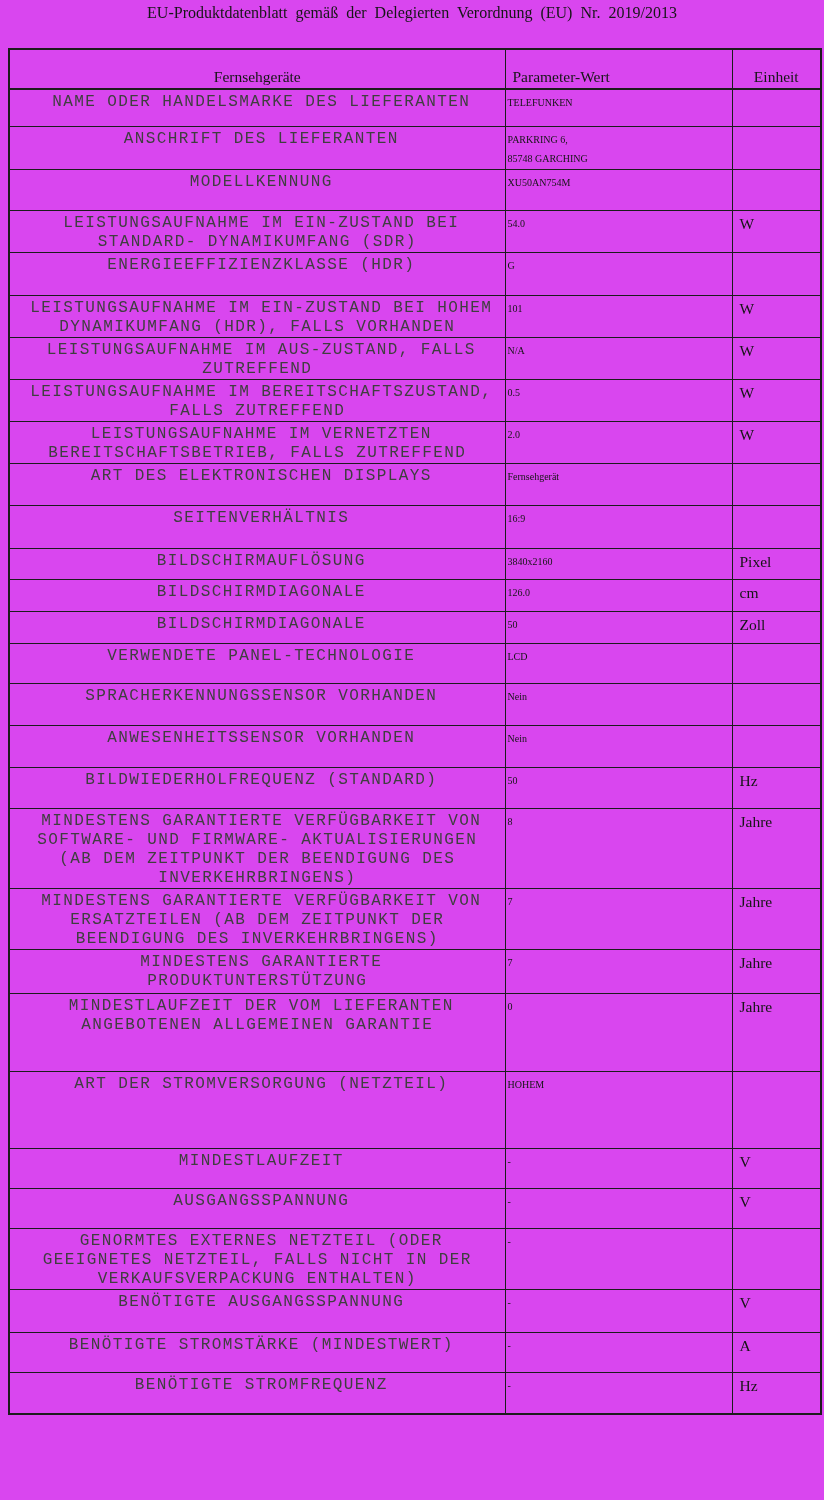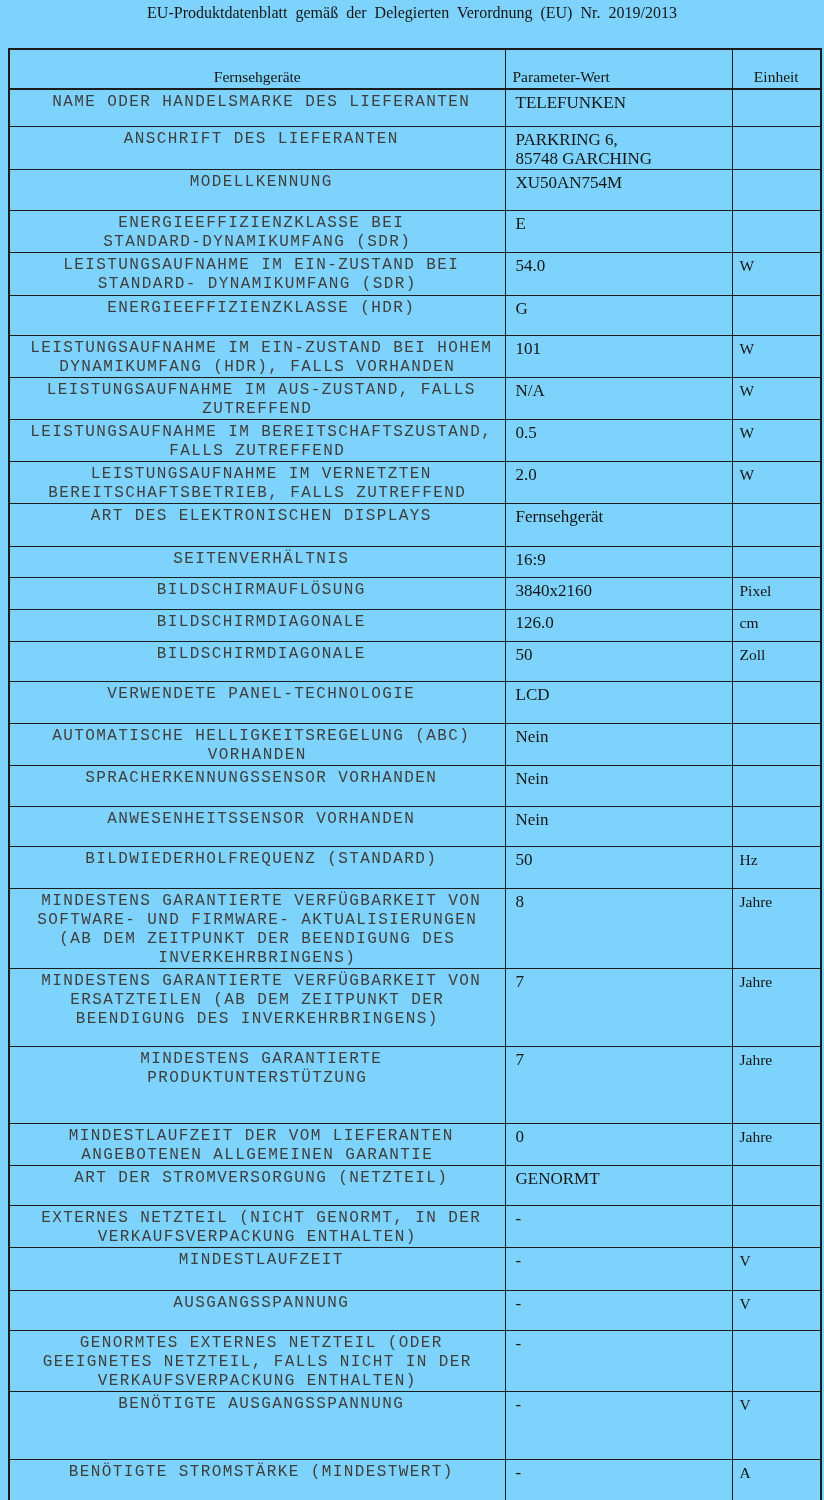--- a/index.html
+++ b/index.html
@@ -4,21 +4,21 @@
 <style>
   html, body {
     margin: 0;
     padding: 0;
     background: #ffffff;
   }
   .page {
     position: relative;
     width: 824px;
     height: 1500px;
-    background: #7dd3fc;
+    background: #d946ef;
     overflow: hidden;
     font-family: "Liberation Serif", serif;
   }
   .doc-title {
     position: absolute;
     top: 4px;
     left: 0;
     width: 100%;
     text-align: center;
     font-size: 16px;
@@ -59,24 +59,24 @@
     font-size: 16px;
     letter-spacing: 1.4px;
     line-height: 19px;
     color: #3f3f3f;
     padding: 3px 0 0 0;
     text-indent: 8px;
     white-space: pre-wrap;
     text-align: center;
   }
   td.value {
-    font-size: 17px;
+    font-size: 10px;
     line-height: 19.5px;
     color: #151515;
-    padding: 3px 3px 0 10px;
+    padding: 3px 3px 0 2px;
     white-space: pre-wrap;
   }
   td.unit {
     font-size: 15.5px;
     line-height: 19px;
     color: #151515;
     padding: 3px 0 0 7px;
   }
   tbody tr { height: 40px; }
   tbody tr:nth-child(1)  { height: 37px; }
@@ -125,26 +125,20 @@
 85748 GARCHING</td>
     <td class="unit"></td>
   </tr>
 
   <tr>
     <td class="label">MODELLKENNUNG</td>
     <td class="value">XU50AN754M</td>
     <td class="unit"></td>
   </tr>
 
-  <tr>
-    <td class="label">ENERGIEEFFIZIENZKLASSE BEI
-STANDARD-DYNAMIKUMFANG (SDR)</td>
-    <td class="value">E</td>
-    <td class="unit"></td>
-  </tr>
 
   <tr>
     <td class="label">LEISTUNGSAUFNAHME IM EIN-ZUSTAND BEI
 STANDARD- DYNAMIKUMFANG (SDR)</td>
     <td class="value">54.0</td>
     <td class="unit">W</td>
   </tr>
 
   <tr>
     <td class="label">ENERGIEEFFIZIENZKLASSE (HDR)</td>
@@ -210,26 +204,20 @@
     <td class="unit">Zoll</td>
   </tr>
 
 
   <tr>
     <td class="label">VERWENDETE PANEL-TECHNOLOGIE</td>
     <td class="value">LCD</td>
     <td class="unit"></td>
   </tr>
 
-  <tr>
-    <td class="label">AUTOMATISCHE HELLIGKEITSREGELUNG (ABC)
-VORHANDEN</td>
-    <td class="value">Nein</td>
-    <td class="unit"></td>
-  </tr>
 
   <tr>
     <td class="label">SPRACHERKENNUNGSSENSOR VORHANDEN</td>
     <td class="value">Nein</td>
     <td class="unit"></td>
   </tr>
 
   <tr>
     <td class="label">ANWESENHEITSSENSOR VORHANDEN</td>
     <td class="value">Nein</td>
@@ -268,30 +256,24 @@
 
   <tr>
     <td class="label">MINDESTLAUFZEIT DER VOM LIEFERANTEN
 ANGEBOTENEN ALLGEMEINEN GARANTIE</td>
     <td class="value">0</td>
     <td class="unit">Jahre</td>
   </tr>
 
   <tr>
     <td class="label">ART DER STROMVERSORGUNG (NETZTEIL)</td>
-    <td class="value">GENORMT</td>
-    <td class="unit"></td>
-  </tr>
-
-  <tr>
-    <td class="label">EXTERNES NETZTEIL (NICHT GENORMT, IN DER
-VERKAUFSVERPACKUNG ENTHALTEN)</td>
-    <td class="value">-</td>
-    <td class="unit"></td>
-  </tr>
+    <td class="value">HOHEM</td>
+    <td class="unit"></td>
+  </tr>
+
 
   <tr>
     <td class="label">MINDESTLAUFZEIT</td>
     <td class="value">-</td>
     <td class="unit">V</td>
   </tr>
 
   <tr>
     <td class="label">AUSGANGSSPANNUNG</td>
     <td class="value">-</td>

